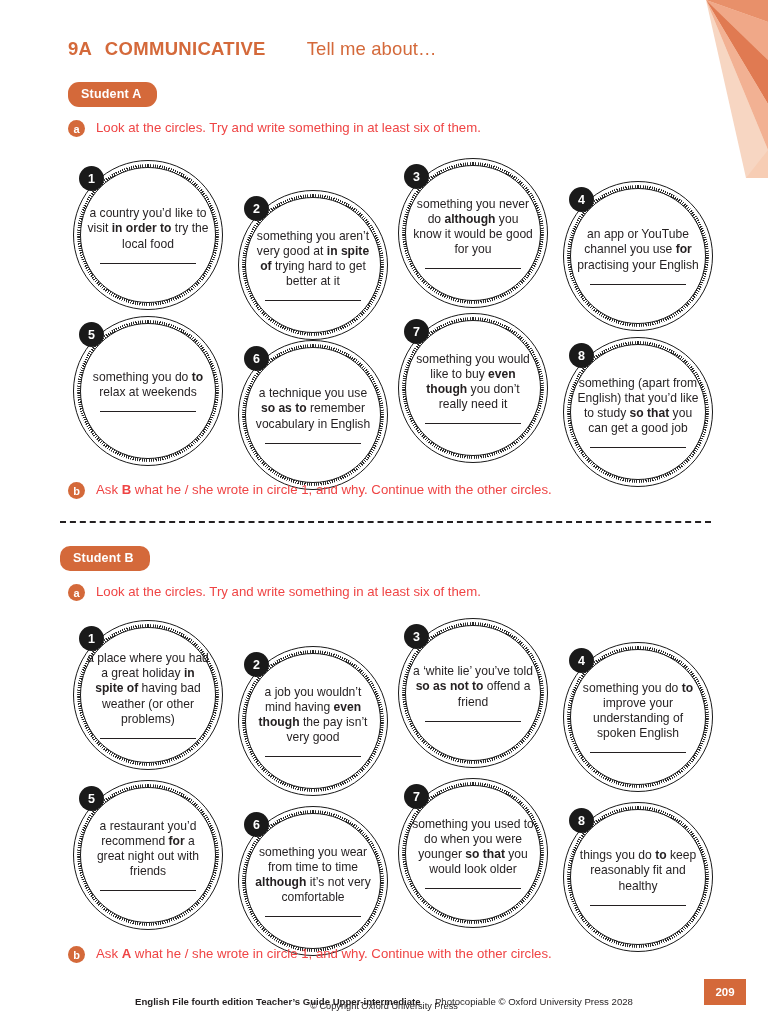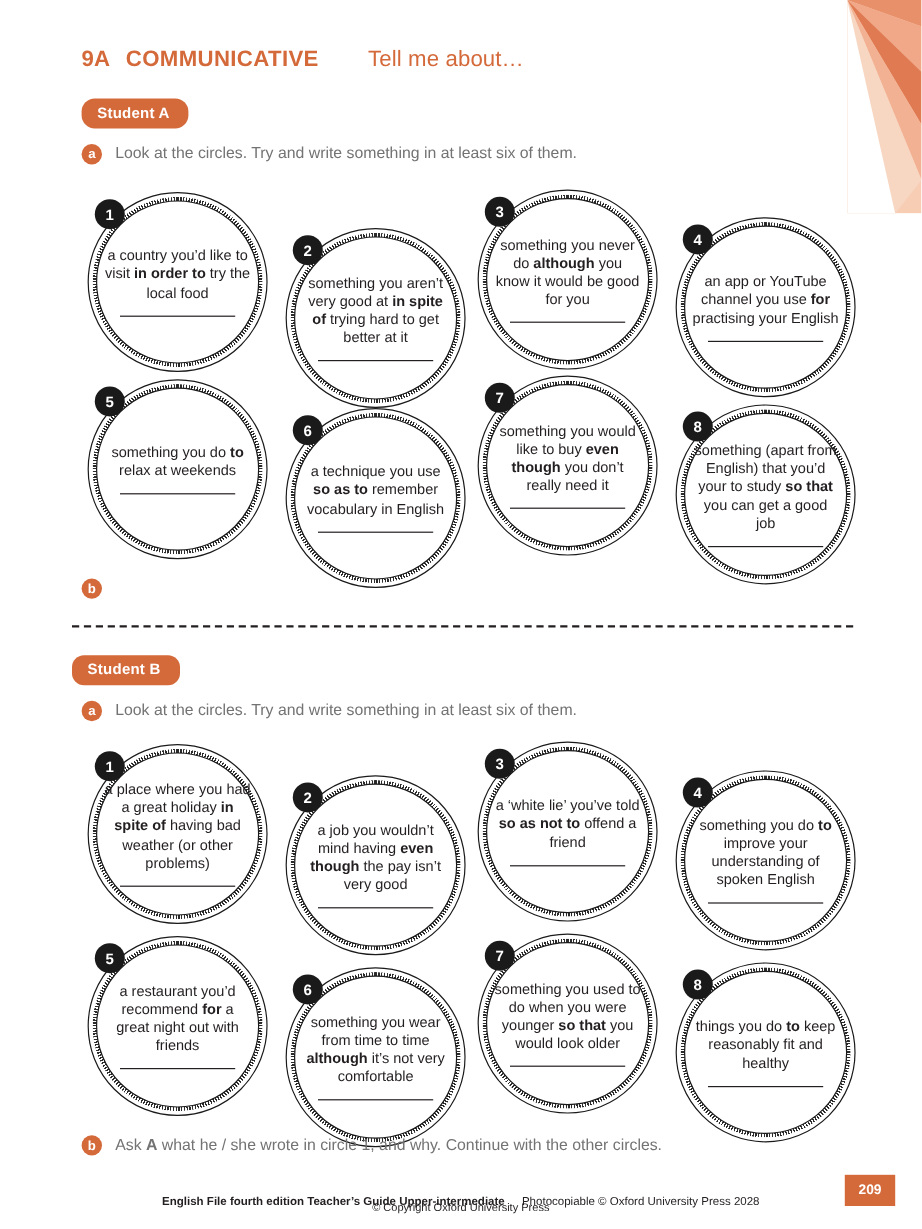--- a/index.html
+++ b/index.html
@@ -41,21 +41,21 @@
 
   
   .instr { position: absolute; display: flex; align-items: flex-start; gap: 11px; }
   .bullet {
     width: 17px; height: 17px; border-radius: 50%;
     background: #d4693a; color: #fff;
     font-size: 11px; font-weight: bold;
     display: flex; align-items: center; justify-content: center;
     flex: 0 0 auto; margin-top: 1px;
   }
-  .instr-text { font-size: 13.2px; line-height: 17px; color: #737373; }
+  .instr-text { font-size: 13.2px; line-height: 17px; color: #ef4444; }
   .instr-text b { font-weight: bold; }
 
   
   .divider {
     position: absolute; left: 60px; top: 521px; width: 651px; height: 0;
     border-top: 2.2px dashed #231f20;
   }
 
   
   .circle {
@@ -231,29 +231,30 @@
           <div class="circle-text"><span>something you would like to buy </span><b>even though</b><span> you don’t really need it</span></div>
           <div class="write-line" style="width: 96px;"></div>
         </div>
         <div class="num-badge">7</div>
       </div>
       <div class="circle" style="left: 563px; top: 337px; width: 150px; height: 150px;">
         <div class="ring-outer"></div>
         <div class="ring-hatch"></div>
         <div class="ring-inner"></div>
         <div class="circle-body">
-          <div class="circle-text"><span>something (apart from English) that you’d your to study </span><b>so that</b><span> you can get a good job</span></div>
+          <div class="circle-text"><span>something (apart from English) that you’d like to study </span><b>so that</b><span> you can get a good job</span></div>
           <div class="write-line" style="width: 96px;"></div>
         </div>
         <div class="num-badge">8</div>
       </div>
     </div>
 
   <div class="instr" style="left:68px; top:481px;">
     <span class="bullet">b</span>
+    <span class="instr-text" id="instr-b-a"><span>Ask </span><b>B</b><span> what he / she wrote in circle 1, and why. Continue with the other circles.</span></span>
   </div>
 
   <div class="divider"></div>
 
   <div class="pill" style="left:60px; top:546px;border-radius:10px;">Student B</div>
 
   <div class="instr" style="left:68px; top:583px;">
     <span class="bullet">a</span>
     <span class="instr-text">Look at the circles. Try and write something in at least six of them.</span>
   </div>

